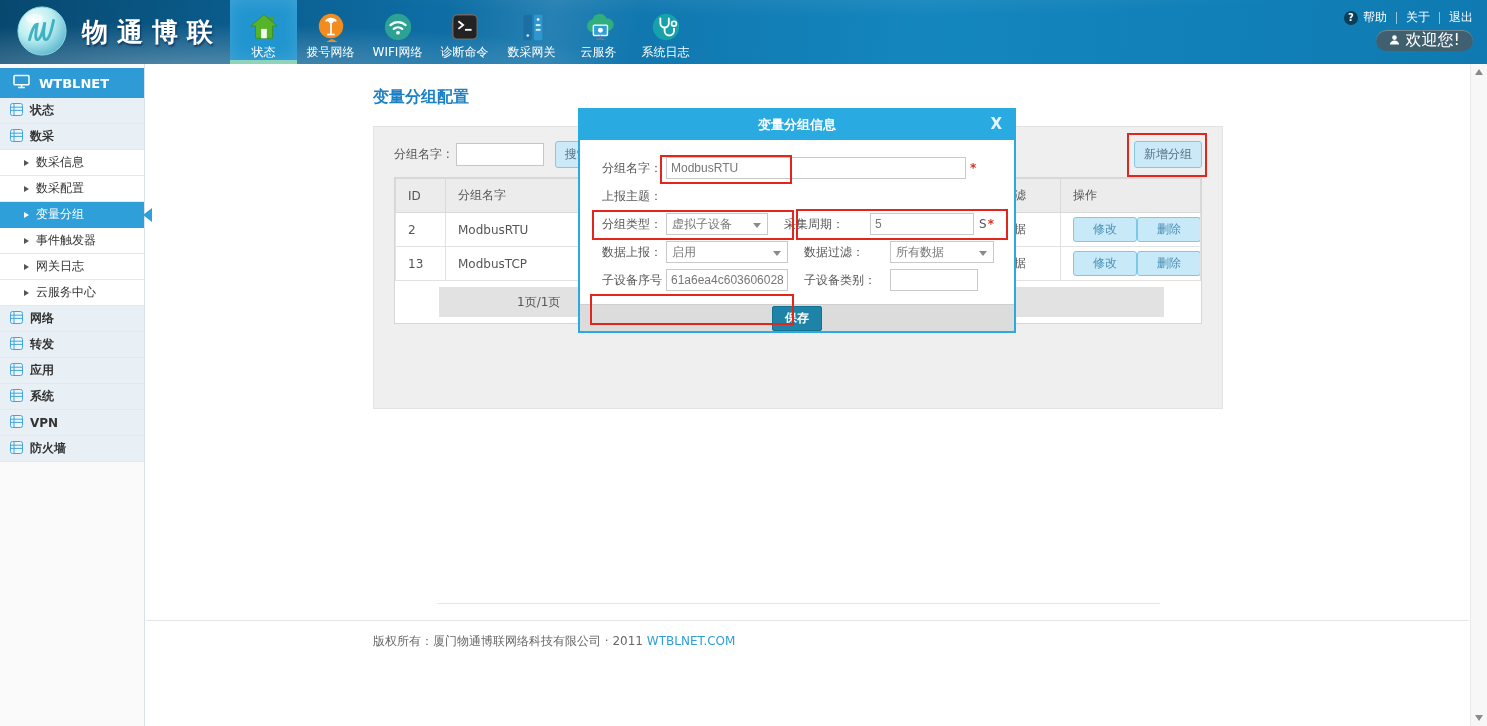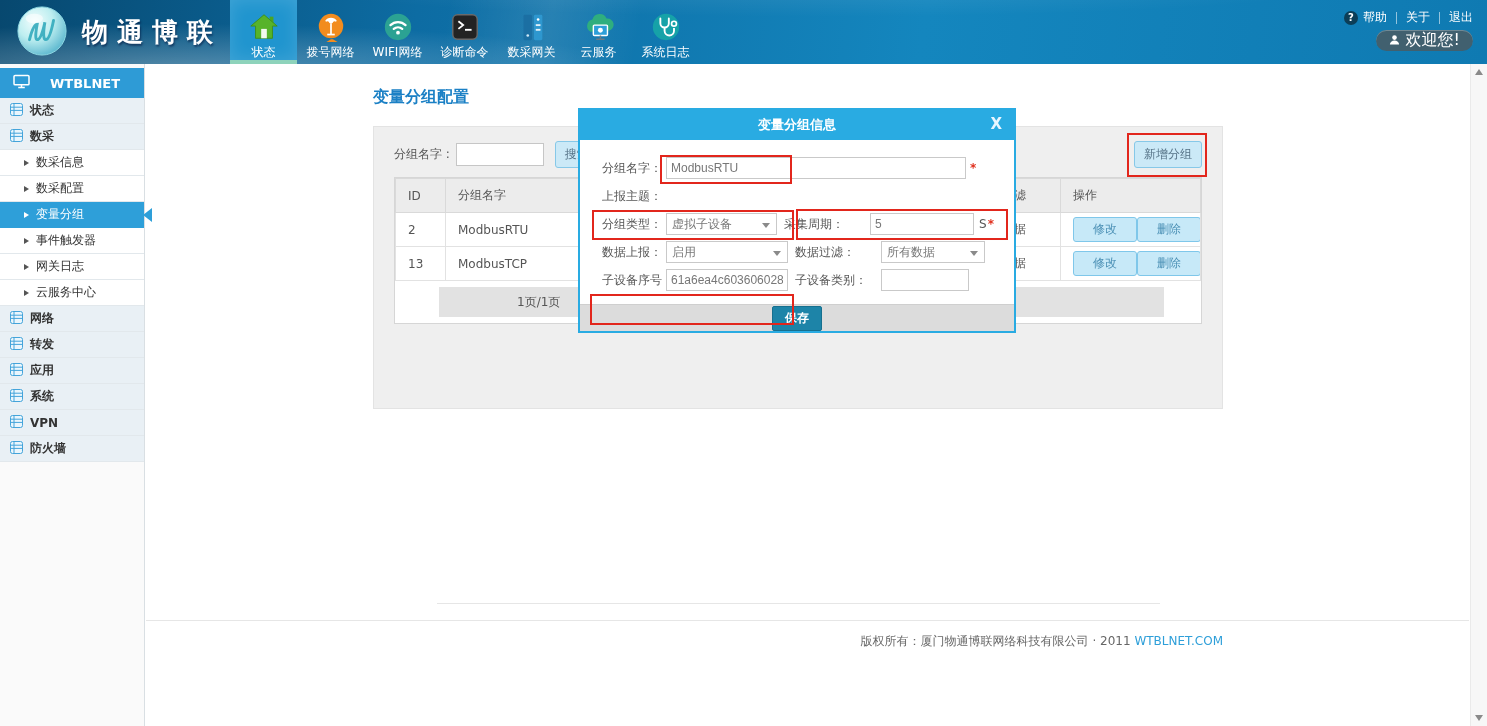--- a/index.html
+++ b/index.html
@@ -31,21 +31,21 @@
   .help-badge{width:14px;height:14px;border-radius:50%;background:#0c3e57;color:#fff;font-size:10px;
               display:flex;align-items:center;justify-content:center;margin-right:5px;font-weight:bold}
   .welcome-pill{position:absolute;right:14px;top:30px;height:21px;padding:0 13px;border-radius:11px;
                 background:#41606f;color:#fff;font-size:16px;display:flex;align-items:center;gap:6px;
                 box-shadow:inset 0 1px 0 rgba(255,255,255,.25);cursor:pointer;z-index:2}
 
   
   .sidebar{position:absolute;left:0;top:64px;bottom:0;width:145px;background:#fafafa;
            border-right:1px solid #d9dfe3}
   .sidebar-header{height:30px;margin-top:4px;background:#2e9bd6;color:#fff;display:flex;
-                  align-items:center;gap:20px;padding-left:13px;font-weight:bold;font-size:13px}
+                  align-items:center;gap:9px;padding-left:13px;font-weight:bold;font-size:13px}
   .sb-item{height:26px;display:flex;align-items:center;font-size:12px;color:#333;
            border-bottom:1px solid #e2e8ec;position:relative;cursor:pointer;background:#fff}
   .sb-item.top{background:#e9f0f5;padding-left:10px;gap:7px;font-weight:bold}
   .sb-item.sub{padding-left:24px;gap:7px}
   .sb-item.active{background:#2e9fd9;color:#fff;border-bottom-color:#2e9fd9}
   .sb-item.active::after{content:"";position:absolute;right:-8px;top:50%;margin-top:-7px;
            border:7px solid transparent;border-right:9px solid #2e9fd9;border-left:none}
   .bullet{width:0;height:0;border-left:5px solid #555;border-top:3.5px solid transparent;
           border-bottom:3.5px solid transparent;flex-shrink:0}
   .sb-item.active .bullet{border-left-color:#fff}
@@ -76,21 +76,21 @@
   
   .modal{position:absolute;left:578px;top:108px;width:438px;background:#fff;
          border:2px solid #29abe2;z-index:20}
   .modal-title{height:30px;background:#29abe2;color:#fff;font-size:13px;font-weight:bold;
                display:flex;align-items:center;justify-content:center;position:relative}
   .modal-close{position:absolute;right:12px;top:5px;font-size:15px;font-weight:bold;
                color:#e8f6ff;cursor:pointer;line-height:18px}
   .modal-body{padding:16px 20px 12px 22px;position:relative}
   .mrow{display:flex;align-items:center;height:24px;margin-bottom:4px}
   .mlabel{width:64px;color:#555;flex-shrink:0;white-space:nowrap;overflow:visible}
-  .mlabel.r{width:86px;margin-left:7px}
+  .mlabel.r{width:86px;margin-left:16px}
   .minput{height:22px;border:1px solid #c9c9c9;font-size:12px;color:#777;padding:0 4px;background:#fff}
   .long{width:300px}
   .w104{width:104px}.w88{width:88px}.w122{width:122px}
   .sel{width:122px;position:relative;display:flex;align-items:center;padding:0 5px;
        border:1px solid #c9c9c9;height:22px;font-size:12px;color:#777;background:#fff;cursor:pointer}
   .sel.w104{width:104px}
   .sel::after{content:"";position:absolute;right:6px;top:9px;border:4px solid transparent;
               border-top:5px solid #8a8a8a}
   .req{color:#e0301e;font-weight:bold;margin-left:4px}
   .suffix{color:#555;margin-left:5px}
@@ -103,21 +103,21 @@
   .anno{position:absolute;border:2px solid #e2261c;z-index:40;pointer-events:none}
   .anno.a-name{left:80px;top:45px;width:132px;height:29px}
   .anno.a-type{left:12px;top:100px;width:202px;height:30px}
   .anno.a-period{left:216px;top:99px;width:212px;height:31px}
   .anno.a-serial{left:10px;top:184px;width:204px;height:31px}
   .anno.a-add{left:-7px;top:-8px;right:-5px;bottom:-9px}
 
   
   .footer-line1{position:absolute;left:437px;top:603px;width:723px;border-top:1px solid #e6e6e6}
   .footer-line2{position:absolute;left:146px;top:620px;right:18px;border-top:1px solid #e6e6e6}
-  .footer-text{position:absolute;left:373px;top:633px;width:850px;text-align:right;color:#666}
+  .footer-text{position:absolute;left:373px;top:633px;width:850px;text-align:left;color:#666}
   .footer-text a{color:#2e9fd9;text-decoration:none;cursor:pointer}
 
   
   .scrollbar{position:absolute;right:0;top:64px;bottom:0;width:17px;background:#f7f7f7;
              border-left:1px solid #eaeaea}
   .tri-up{position:absolute;top:5px;left:4px;width:0;height:0;border-left:4.5px solid transparent;
           border-right:4.5px solid transparent;border-bottom:6px solid #8a8a8a;cursor:pointer}
   .tri-down{position:absolute;bottom:5px;left:4px;width:0;height:0;border-left:4.5px solid transparent;
           border-right:4.5px solid transparent;border-top:6px solid #8a8a8a;cursor:pointer}
 </style>

